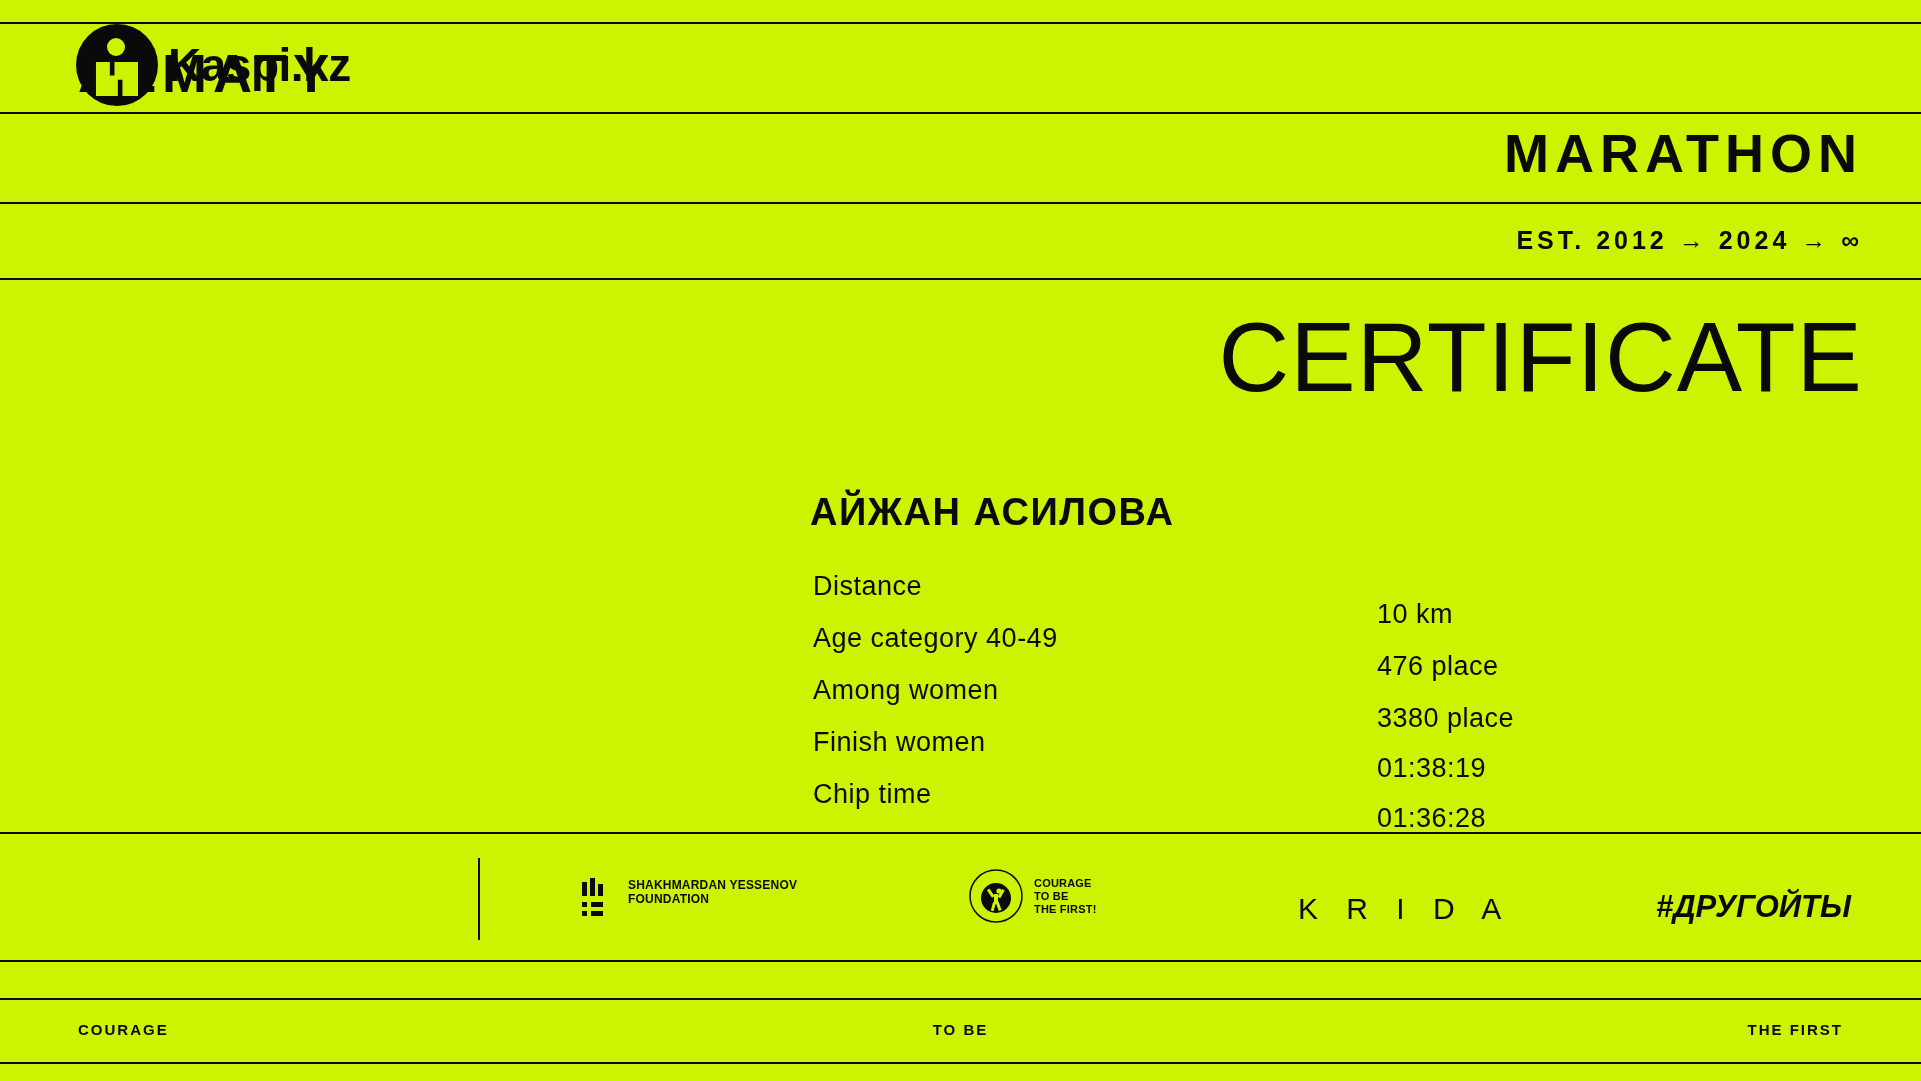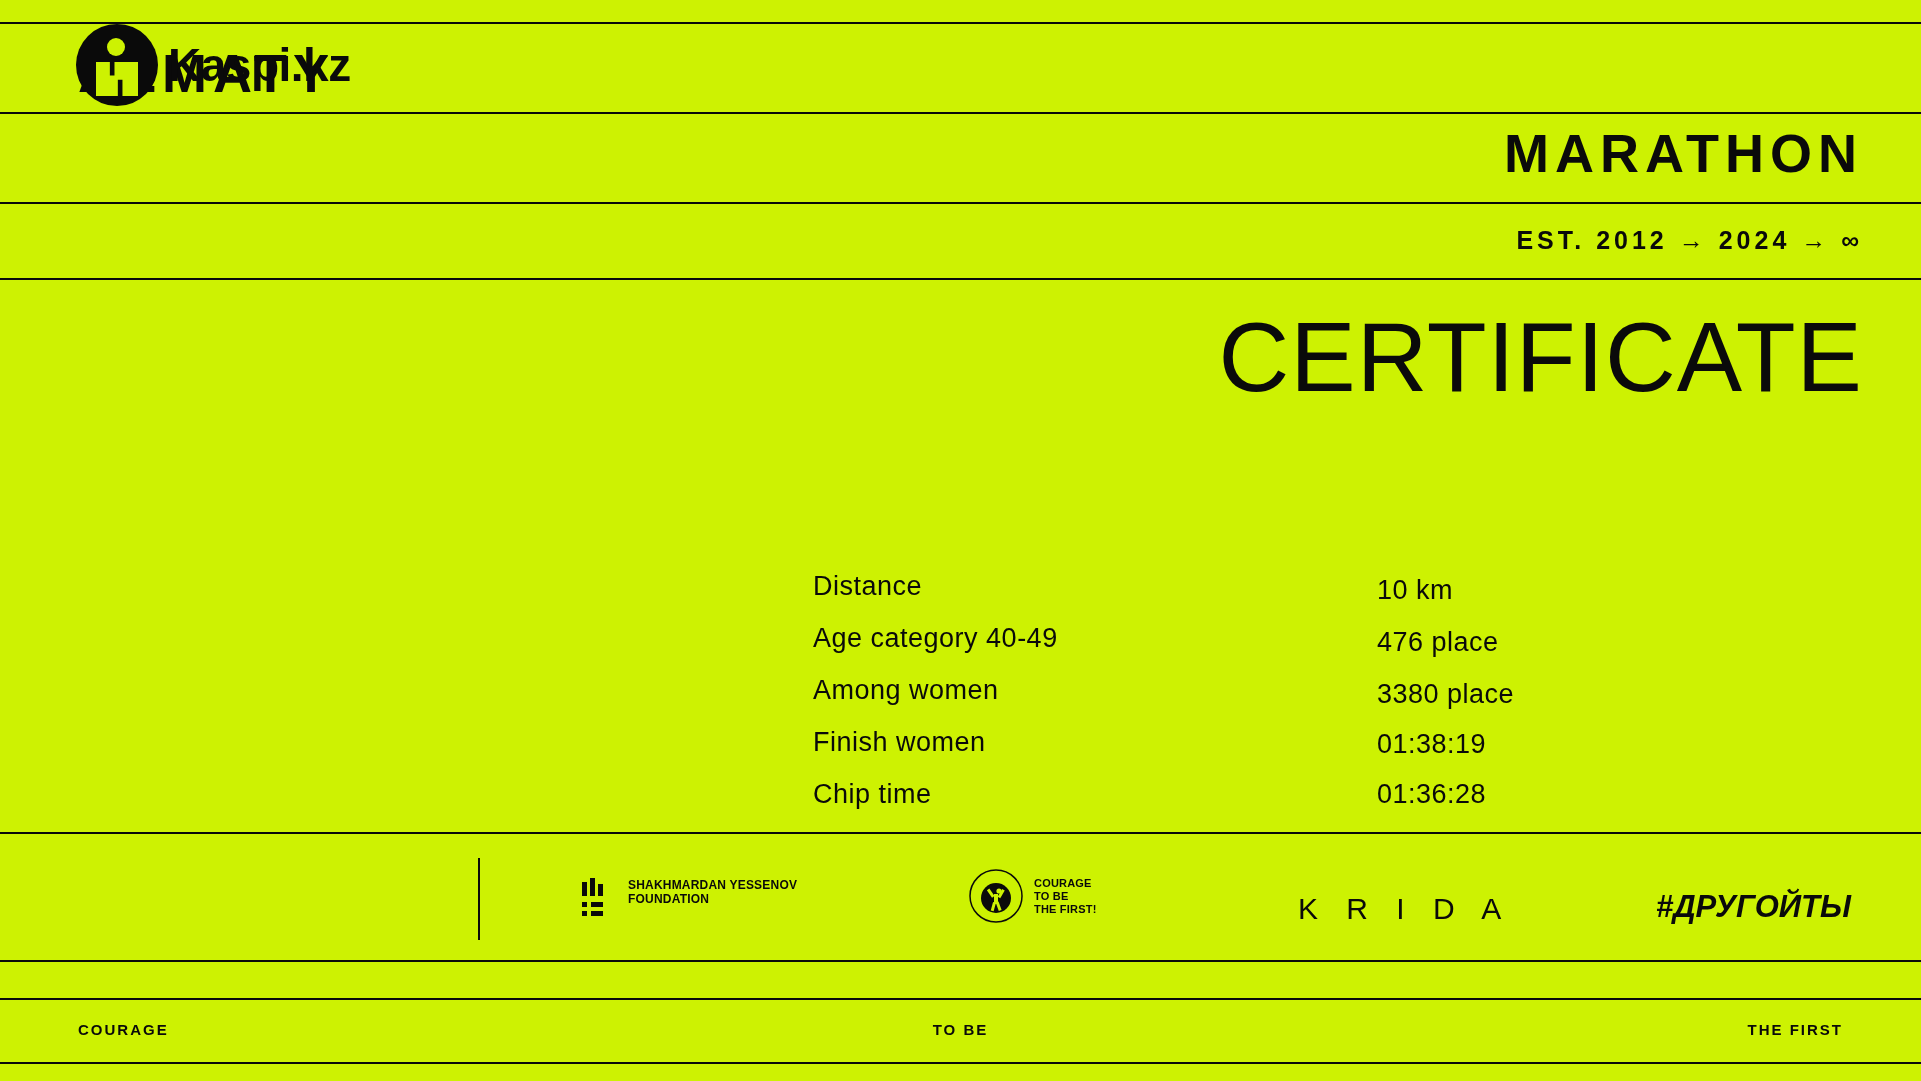--- a/index.html
+++ b/index.html
@@ -111,20 +111,21 @@
     font-size: 27px;
     line-height: 32px;
     letter-spacing: 0.5px;
   }
   .result-value {
     position: absolute;
     left: 567px;
     font-size: 27px;
     line-height: 32px;
     letter-spacing: 0.5px;
+    margin-top: 24px;
   }
   .result-row.r0 .result-value { top: 4px; }
   .result-row.r1 .result-value { top: 4px; }
   .result-row.r2 .result-value { top: 4px; }
   .result-row.r3 .result-value { top: 2px; }
   .result-row.r4 .result-value { top: 0px; }
 
   
   .sponsors {
     position: absolute;
@@ -308,20 +309,21 @@
   <div class="rule r6"></div>
   <div class="rule r7"></div>
   <div class="rule r8"></div>
 
   <div class="hdr-almaty">ALMATY</div>
   <div class="hdr-marathon">MARATHON</div>
   <div class="hdr-est">EST. 2012 → 2024 → ∞</div>
 
   <div class="cert-title">CERTIFICATE</div>
 
+  <div class="participant">АЙЖАН АСИЛОВА</div>
 
   <div class="results">
     <div class="result-row r0">
       <div class="result-label">Distance</div>
       <div class="result-value">10 km</div>
     </div>
     <div class="result-row r1">
       <div class="result-label">Age category 40-49</div>
       <div class="result-value">476 place</div>
     </div>

